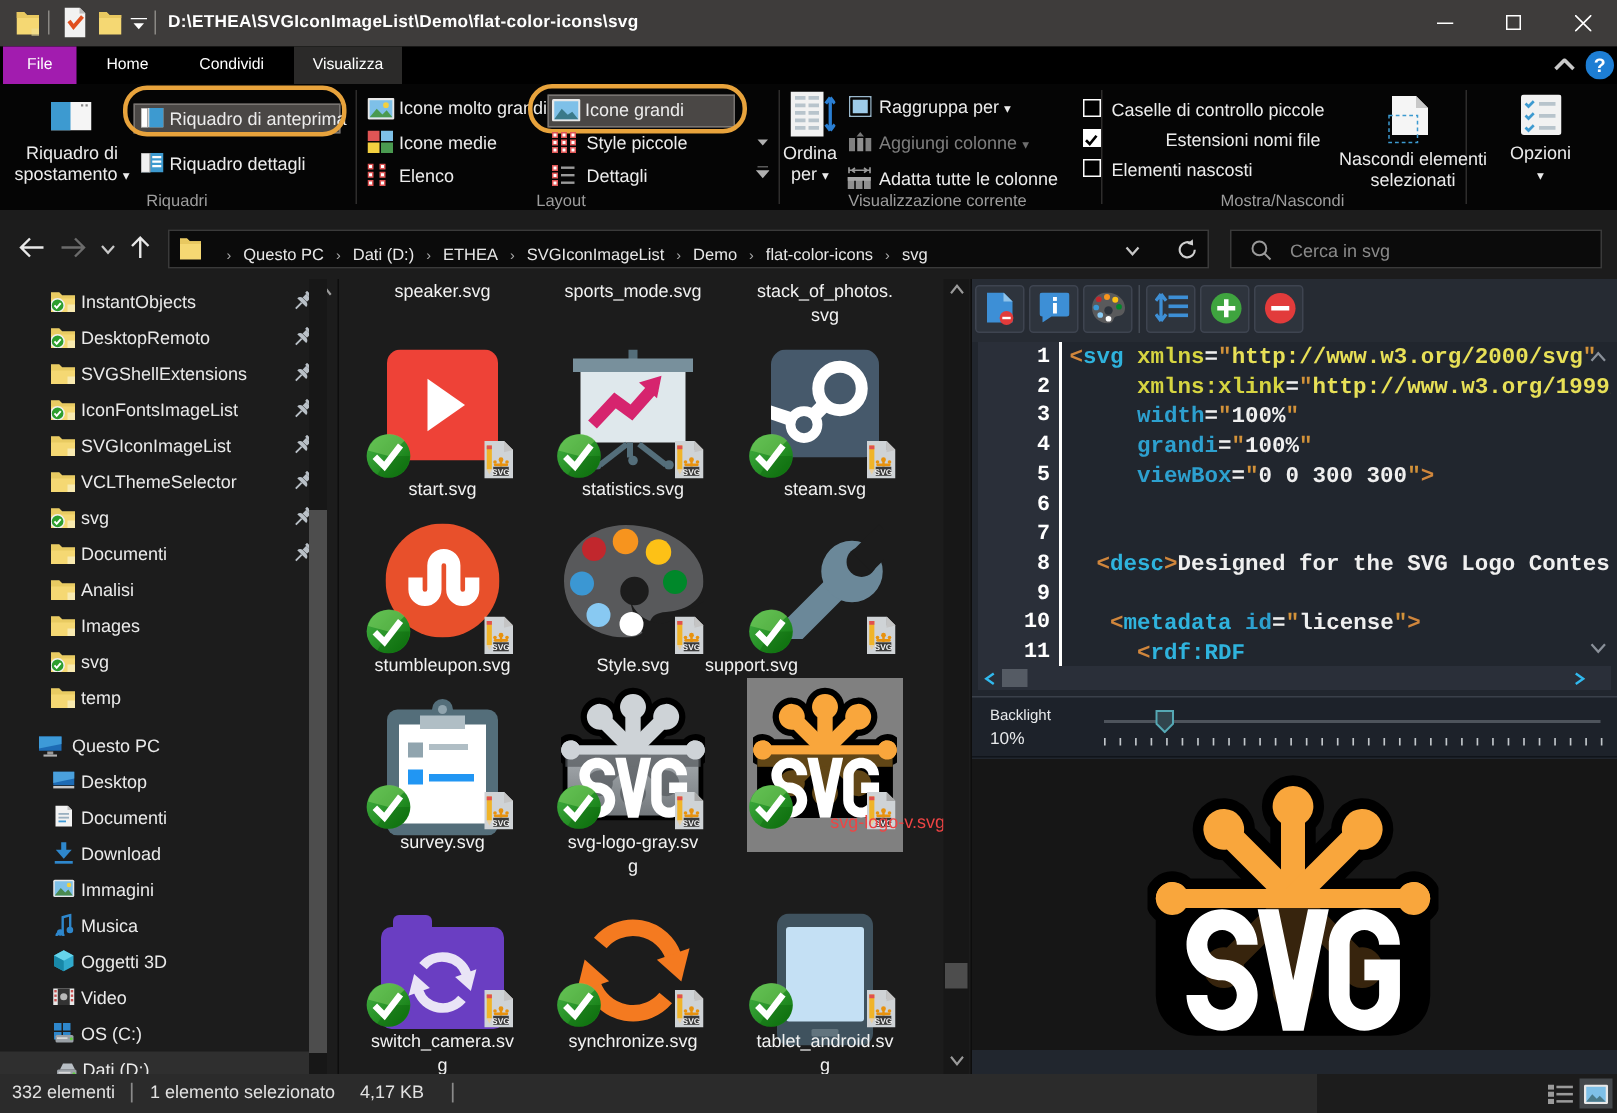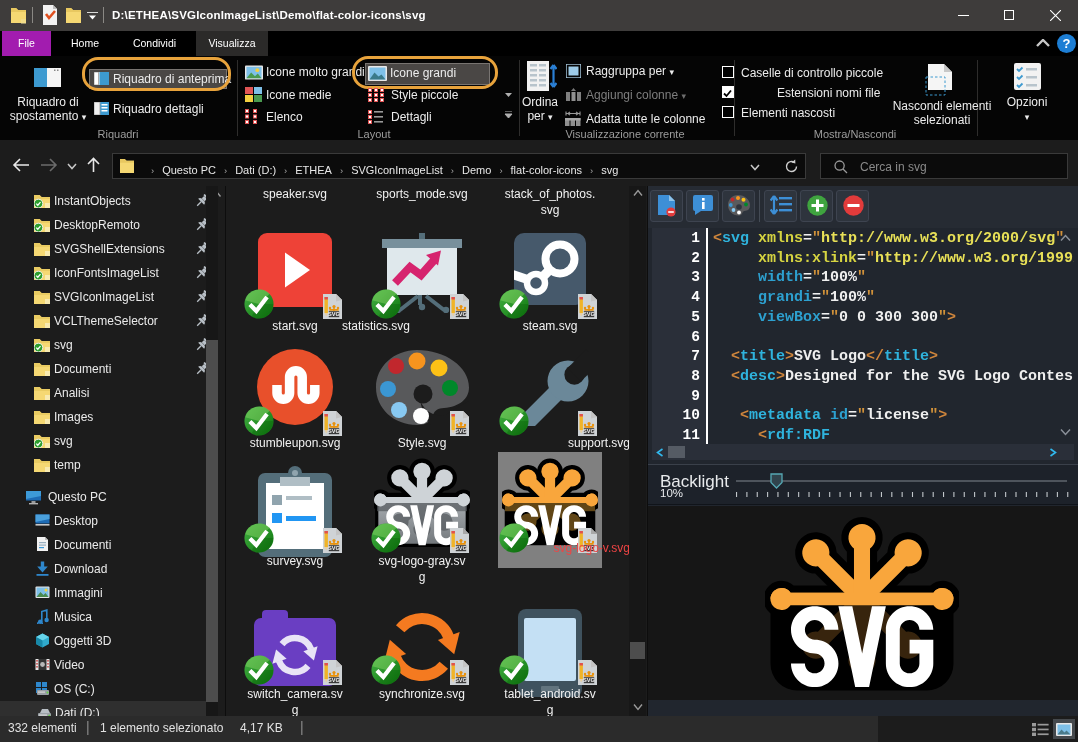--- a/index.html
+++ b/index.html
@@ -650,21 +650,21 @@
         <g fill="#e8920e">
           <circle cx="12" cy="12.5" r="1.6"></circle>
           <rect x="11.2" y="13" width="1.6" height="4"></rect>
           <rect x="7.2" y="15" width="9.6" height="1.8" rx=".9"></rect>
           <circle cx="8" cy="14" r="1.2"></circle>
           <circle cx="16" cy="14" r="1.2"></circle>
         </g>
         <rect x="6.8" y="17.2" width="10.4" height="6" fill="#3a3a3a"></rect>
         <text x="12" y="22.4" font-size="5.6" font-weight="bold" fill="#f4f4f4" text-anchor="middle" font-family="Liberation Sans">SVG</text>
       </svg>
-  <div class="flabel abs" style="left:116px;top:134px;width:160px;text-align:left;color:#f2f2f2">statistics.svg</div>
+  <div class="flabel abs" style="left:116px;top:134px;width:160px;text-align:center;color:#f2f2f2">statistics.svg</div>
   <svg class="abs" style="left:288px;top:47px" width="72" height="72" viewBox="0 0 72 72">
         <rect width="72" height="72" rx="10" fill="#46596b"></rect>
         <g fill="none" stroke="#fff">
           <circle cx="46" cy="26" r="14.5" stroke-width="8"></circle>
           <circle cx="22" cy="50" r="9" stroke-width="6.5"></circle>
           <path d="M-3,41 L15,47" stroke-width="9"></path>
           <path d="M28,44.5 L35,37.5" stroke-width="9.5"></path>
         </g>
       </svg>
   <svg class="abs" style="left:273px;top:103px" width="30" height="30" viewBox="0 0 28 28">
@@ -791,21 +791,21 @@
         <g fill="#e8920e">
           <circle cx="12" cy="12.5" r="1.6"></circle>
           <rect x="11.2" y="13" width="1.6" height="4"></rect>
           <rect x="7.2" y="15" width="9.6" height="1.8" rx=".9"></rect>
           <circle cx="8" cy="14" r="1.2"></circle>
           <circle cx="16" cy="14" r="1.2"></circle>
         </g>
         <rect x="6.8" y="17.2" width="10.4" height="6" fill="#3a3a3a"></rect>
         <text x="12" y="22.4" font-size="5.6" font-weight="bold" fill="#f4f4f4" text-anchor="middle" font-family="Liberation Sans">SVG</text>
       </svg>
-  <div class="flabel abs" style="left:244px;top:251px;width:160px;text-align:right;color:#f2f2f2">support.svg</div>
+  <div class="flabel abs" style="left:244px;top:251px;width:160px;text-align:left;color:#f2f2f2">support.svg</div>
   <svg class="abs" style="left:32px;top:279px" width="74" height="92" viewBox="0 0 74 92">
         <rect x="0" y="8" width="74" height="84" rx="7" fill="#546e7a"></rect>
         <circle cx="37" cy="8" r="7" fill="#546e7a"></circle>
         <circle cx="37" cy="8" r="3" fill="#90a4ae"></circle>
         <rect x="8" y="18" width="58" height="66" fill="#fff"></rect>
         <rect x="22" y="12" width="30" height="9" fill="#b0bec5"></rect>
         <rect x="14" y="30" width="10" height="10" fill="#90a4ae"></rect>
         <rect x="28" y="31" width="26" height="4" fill="#b0bec5"></rect>
         <rect x="14" y="48" width="10" height="10" fill="#2196f3"></rect>
         <rect x="28" y="51" width="30" height="5" fill="#2196f3"></rect>
@@ -1162,21 +1162,20 @@
   <div class="lnum" style="top:21.7px">2</div>
   <div class="cline" style="top:21.7px">     <span class="sy-x">xmlns:xlink</span><span class="sy-s">=</span><span class="sy-q">"</span><span class="sy-ys">http://www.w3.org/1999/xl</span></div>
   <div class="lnum" style="top:41.4px">3</div>
   <div class="cline" style="top:41.4px">     <span class="sy-attr">width</span><span class="sy-s">=</span><span class="sy-q">"</span><span class="sy-s">100%</span><span class="sy-q">"</span></div>
   <div class="lnum" style="top:61.099999999999994px">4</div>
   <div class="cline" style="top:61.099999999999994px">     <span class="sy-attr">grandi</span><span class="sy-s">=</span><span class="sy-q">"</span><span class="sy-s">100%</span><span class="sy-q">"</span></div>
   <div class="lnum" style="top:80.8px">5</div>
   <div class="cline" style="top:80.8px">     <span class="sy-attr">viewBox</span><span class="sy-s">=</span><span class="sy-q">"</span><span class="sy-s">0 0 300 300</span><span class="sy-q">"</span><span class="sy-b">&gt;</span></div>
   <div class="lnum" style="top:100.5px">6</div>
   <div class="lnum" style="top:120.2px">7</div>
-  <div class="cline" style="top:120.2px">  <span class="sy-b">&lt;</span><span class="sy-tag">title</span><span class="sy-b">&gt;</span><span class="sy-s">SVG Logo</span><span class="sy-b">&lt;/</span><span class="sy-tag">title</span><span class="sy-b">&gt;</span></div>
   <div class="lnum" style="top:139.9px">8</div>
   <div class="cline" style="top:139.9px">  <span class="sy-b">&lt;</span><span class="sy-tag">desc</span><span class="sy-b">&gt;</span><span class="sy-s">Designed for the SVG Logo Contest</span></div>
   <div class="lnum" style="top:159.6px">9</div>
   <div class="lnum" style="top:179.29999999999998px">10</div>
   <div class="cline" style="top:179.29999999999998px">   <span class="sy-b">&lt;</span><span class="sy-tag">metadata</span> <span class="sy-attr">id</span><span class="sy-s">=</span><span class="sy-q">"</span><span class="sy-s">license</span><span class="sy-q">"</span><span class="sy-b">&gt;</span></div>
   <div class="lnum" style="top:198.99999999999997px">11</div>
   <div class="cline" style="top:198.99999999999997px">     <span class="sy-b">&lt;</span><span class="sy-tag">rdf:RDF</span></div>
   <svg class="abs" style="left:408px;top:6px" width="11" height="8" viewBox="0 0 11 8">
           <path d="M1,6.5 L5.5,1.5 L10,6.5" stroke="#8a9099" fill="none" stroke-width="1.5"></path>
         </svg>
@@ -1187,21 +1186,21 @@
   <div id="hscroll">
         <svg class="abs" style="left:4px;top:4px" width="8" height="9" viewBox="0 0 8 9">
           <path d="M6.5,1 L1.5,4.5 L6.5,8" stroke="#31b9ee" fill="none" stroke-width="1.6"></path>
         </svg>
 <div class="abs" style="left:16px;top:2px;width:17px;height:12px;background:#555b64"></div>
 <svg class="abs" style="left:397px;top:4px" width="8" height="9" viewBox="0 0 8 9">
           <path d="M1.5,1 L6.5,4.5 L1.5,8" stroke="#31b9ee" fill="none" stroke-width="1.6"></path>
         </svg>
       </div>
   <div id="blsec">
-        <div class="abs" style="left:12px;top:7px;color:#e8eaec;font-size:17px">Backlight</div>
+        <div class="abs" style="left:12px;top:7px;color:#e8eaec;font-size:10px">Backlight</div>
 <div class="abs" style="left:12px;top:22px;color:#e8eaec;font-size:11.5px">10%</div>
 <div class="abs" style="left:88px;top:15px;width:331px;height:2px;background:#4e545c"></div>
 <svg class="abs" style="left:122px;top:8px" width="13" height="16" viewBox="0 0 13 16">
           <path d="M1,1 h11 v8.5 l-5.5,5.5 -5.5,-5.5 z" fill="#31444d" stroke="#55a8b4" stroke-width="1.3"></path>
         </svg>
 <svg class="abs" style="left:88px;top:27px" width="333" height="6">
           <rect x="0.0" y="0" width="1.1" height="5" fill="#c2c7cb"></rect>
           <rect x="10.35" y="0" width="1.1" height="5" fill="#c2c7cb"></rect>
           <rect x="20.7" y="0" width="1.1" height="5" fill="#c2c7cb"></rect>
           <rect x="31.05" y="0" width="1.1" height="5" fill="#c2c7cb"></rect>

